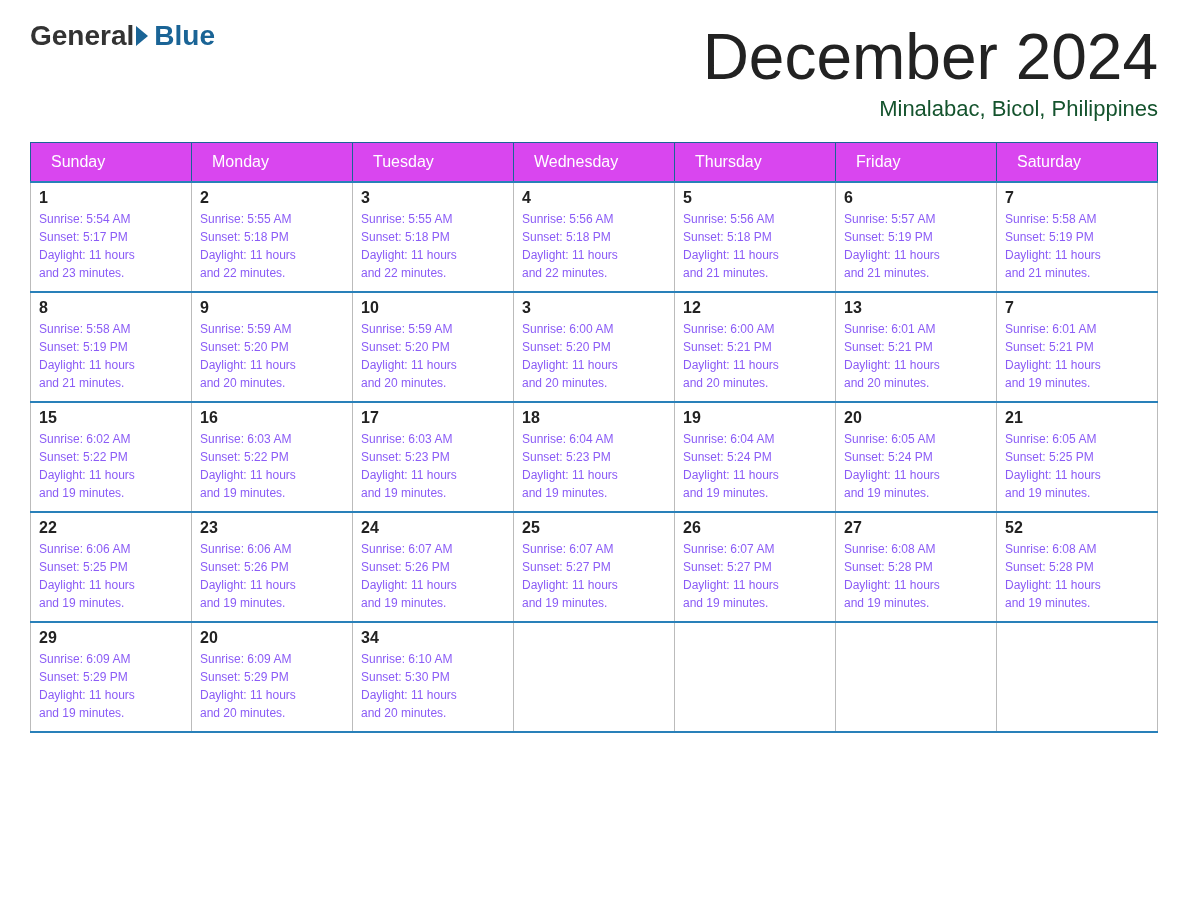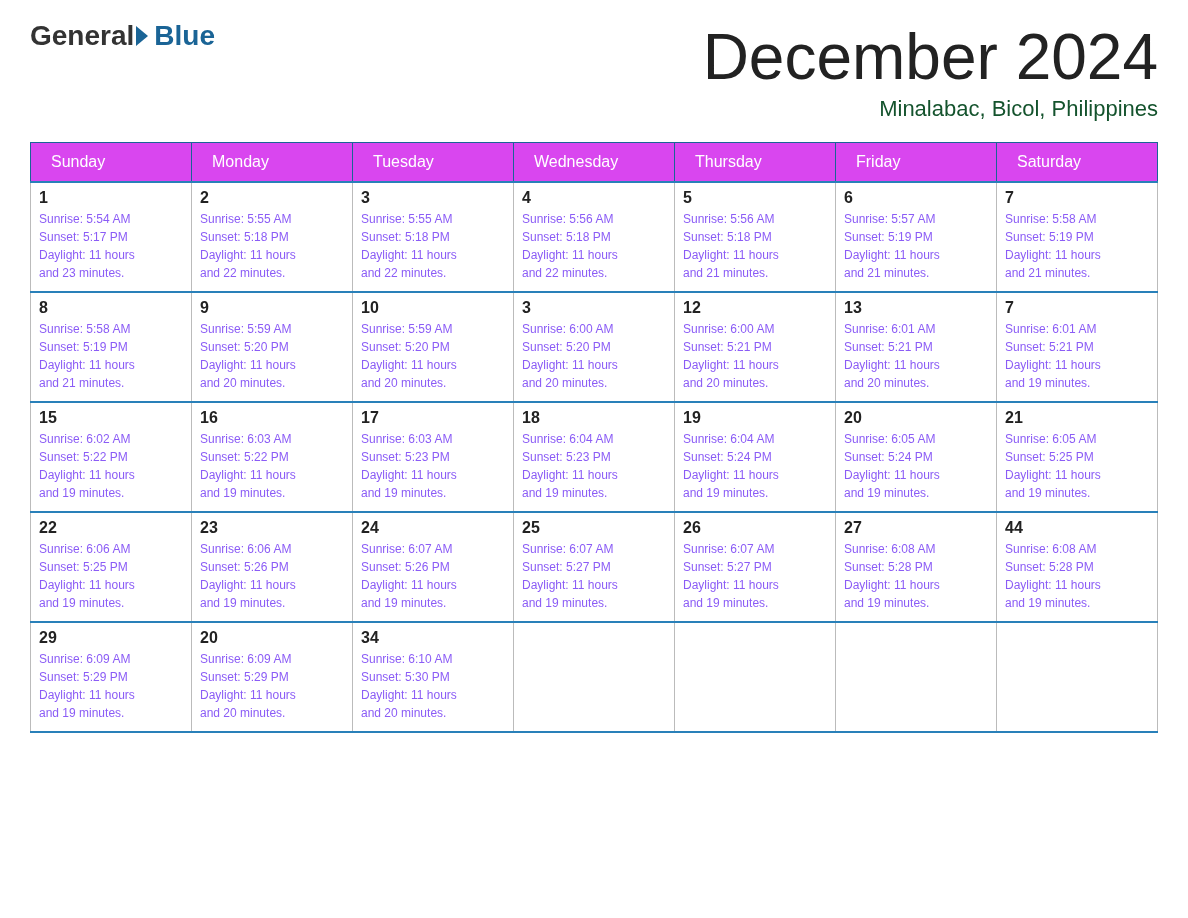--- a/index.html
+++ b/index.html
@@ -375,21 +375,21 @@
         <td>
           <span class="day-number">27</span>
         <div class="day-info">
           Sunrise: 6:08 AM<br>
           Sunset: 5:28 PM<br>
           Daylight: 11 hours<br>
           and 19 minutes.
         </div>
         </td>
         <td>
-          <span class="day-number">44</span>
+          <span class="day-number">52</span>
         <div class="day-info">
           Sunrise: 6:08 AM<br>
           Sunset: 5:28 PM<br>
           Daylight: 11 hours<br>
           and 19 minutes.
         </div>
         </td>
       </tr>
       <tr class="last-row">
         <td>

